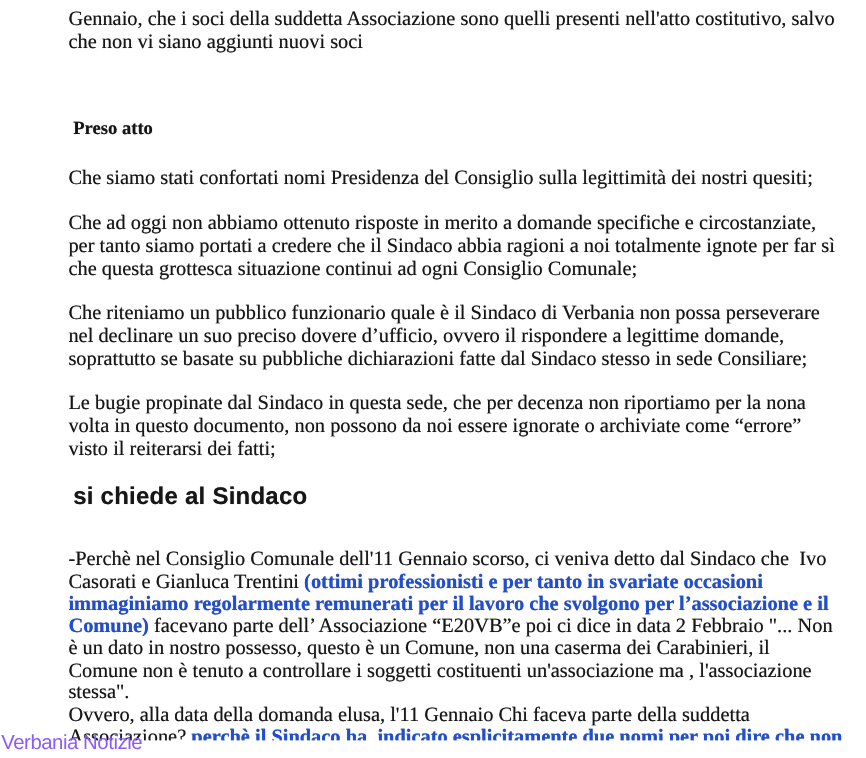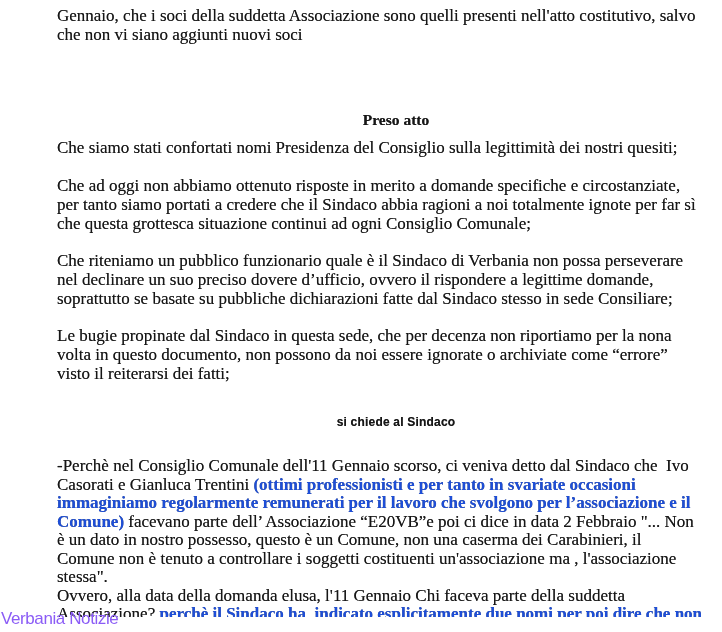--- a/index.html
+++ b/index.html
@@ -22,28 +22,27 @@
     font-size: 17px;
     line-height: 19px;
   }
   .para.pre {
     white-space: pre-wrap;
     line-height: 18.5px;
   }
   .heading {
     position: absolute;
     left: 57px; width: 646px;
-    margin: 16px;
-    text-align: center;
+    margin: 4px;
     font-size: 15.5px;
     font-weight: bold;
   }
   .heading.sans {
     font-family: "Liberation Sans", "DejaVu Sans", sans-serif;
-    font-size: 12px;
+    font-size: 20px;
     letter-spacing: 0.2px;
   }
   .b { font-weight: bold; color: #1d4ed8; }
   .cut-strip {
     position: absolute;
     left: 0; top: 617px;
     width: 722px; height: 15px;
     background: #ffffff;
     z-index: 4;
   }

